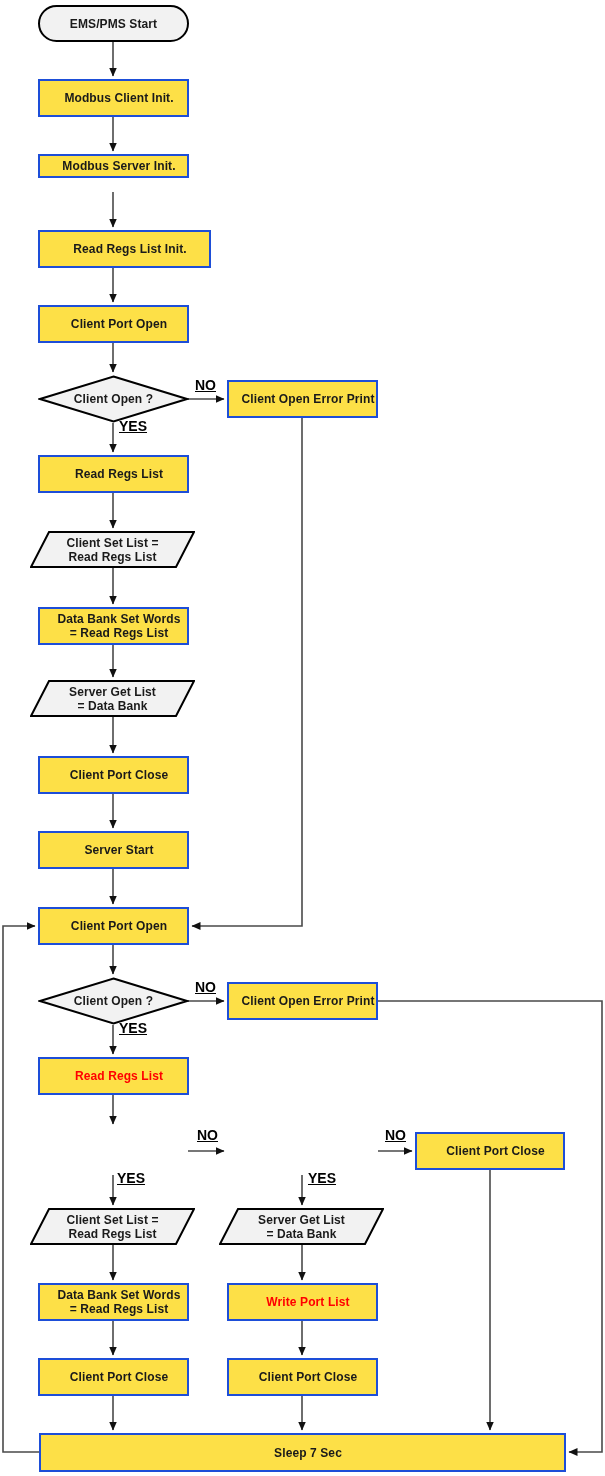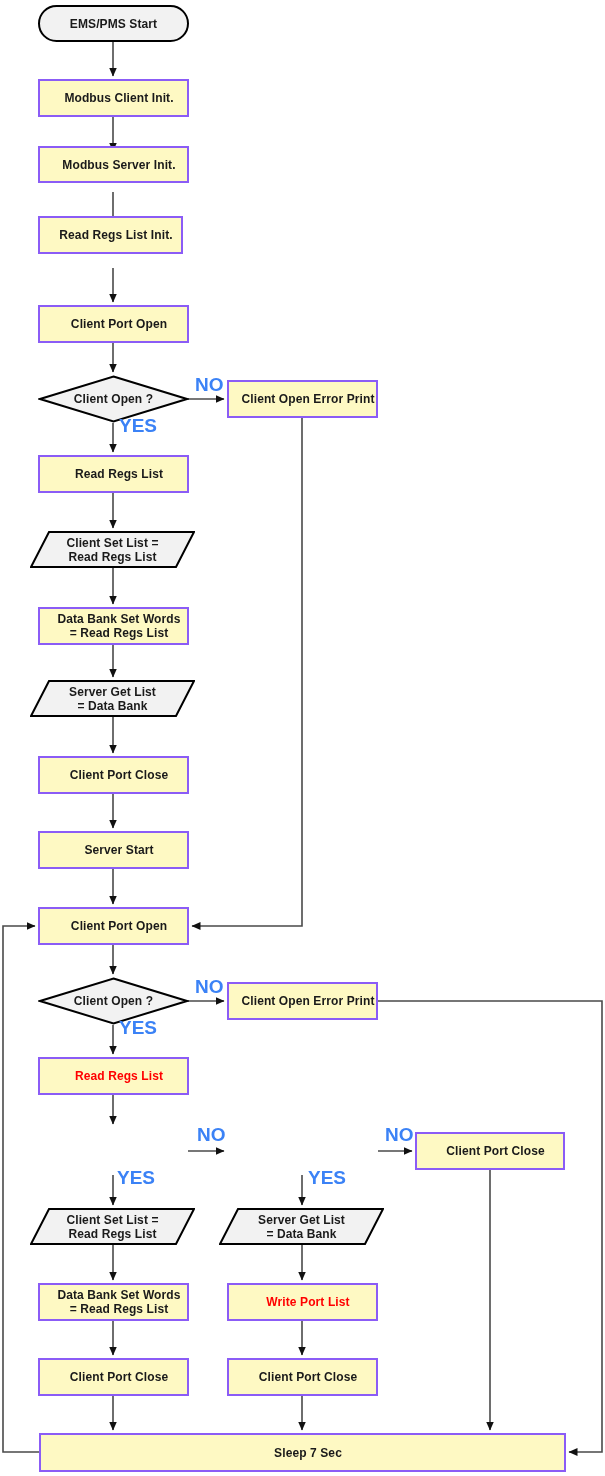--- a/index.html
+++ b/index.html
@@ -11,22 +11,22 @@
     overflow:hidden;
   }
   #wires{position:absolute;left:0;top:0;width:605px;height:1476px;}
   .node{
     position:absolute;
     display:flex;align-items:center;justify-content:center;
     box-sizing:border-box;
     text-align:center;
   }
   .proc{
-    background:#fef9c3;
-    border:2px solid #8b5cf6;
+    background:#fde047;
+    border:2px solid #1d4ed8;
     padding-left:11px;
   }
   .term{
     background:#f2f2f2;
     border:2.5px solid #000000;
     border-radius:19px;
   }
   .dec .shape,.para .shape{
     position:absolute;left:0;top:0;width:100%;height:100%;
   }
@@ -35,22 +35,23 @@
   }
   .lbl{
     position:relative;
     font-size:12px;font-weight:bold;color:#1a1a1a;
     line-height:14px;white-space:pre-line;
     letter-spacing:0.1px;
   }
   .red .lbl{color:#ff0000;}
   .edge-label{
     position:absolute;
-    font-size:19px;font-weight:bold;color:#3b82f6;
+    font-size:14px;font-weight:bold;color:#000000;
     line-height:14px;
+    text-decoration:underline;
   }
   .wire{stroke:#4a4a4a;stroke-width:1.6;fill:none;}
 </style>
 </head>
 <body>
 
 <div id="stage">
 
   <svg id="wires">
     <defs>
@@ -92,25 +93,25 @@
   </svg>
 
   <div class="node term" style="left:38px;top:5px;width:151px;height:37px">
     <span class="lbl">EMS/PMS Start</span>
   </div>
 
   <div class="node proc" style="left:38px;top:79px;width:151px;height:38px">
     <span class="lbl">Modbus Client Init.</span>
   </div>
 
-  <div class="node proc" style="left:38px;top:146px;width:151px;height:37px">
+  <div class="node proc" style="left:38px;top:154px;width:151px;height:24px">
     <span class="lbl">Modbus Server Init.</span>
   </div>
 
-  <div class="node proc" style="left:38px;top:216px;width:145px;height:38px">
+  <div class="node proc" style="left:38px;top:230px;width:173px;height:38px">
     <span class="lbl">Read Regs List Init.</span>
   </div>
 
   <div class="node proc" style="left:38px;top:305px;width:151px;height:38px">
     <span class="lbl">Client Port Open</span>
   </div>
 
   <div class="node dec" style="left:38px;top:375px;width:151px;height:48px">
     <svg class="shape" viewBox="0 0 151 48" preserveAspectRatio="none">
       <polygon points="75.5,1.5 149,24 75.5,46.5 2,24"></polygon>

